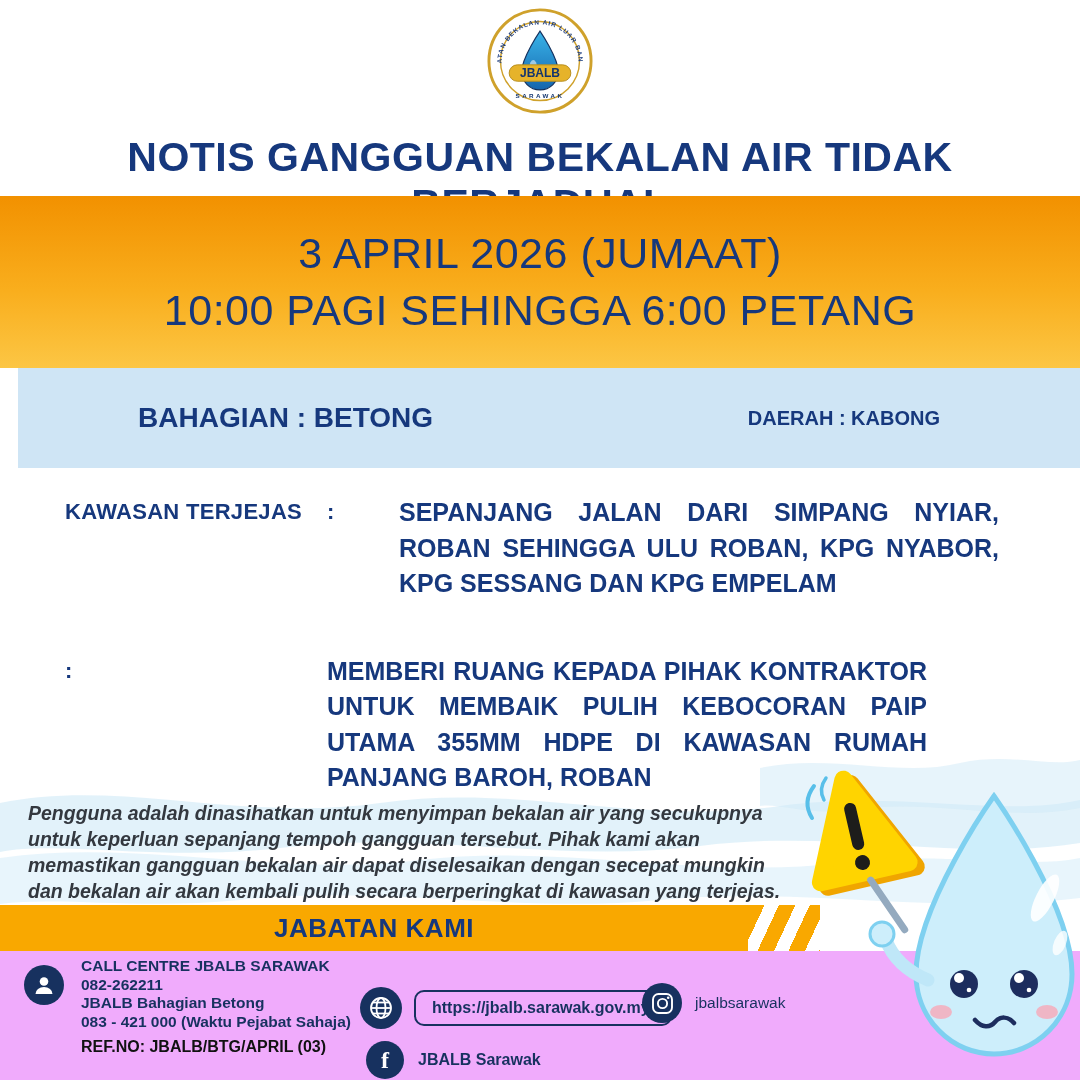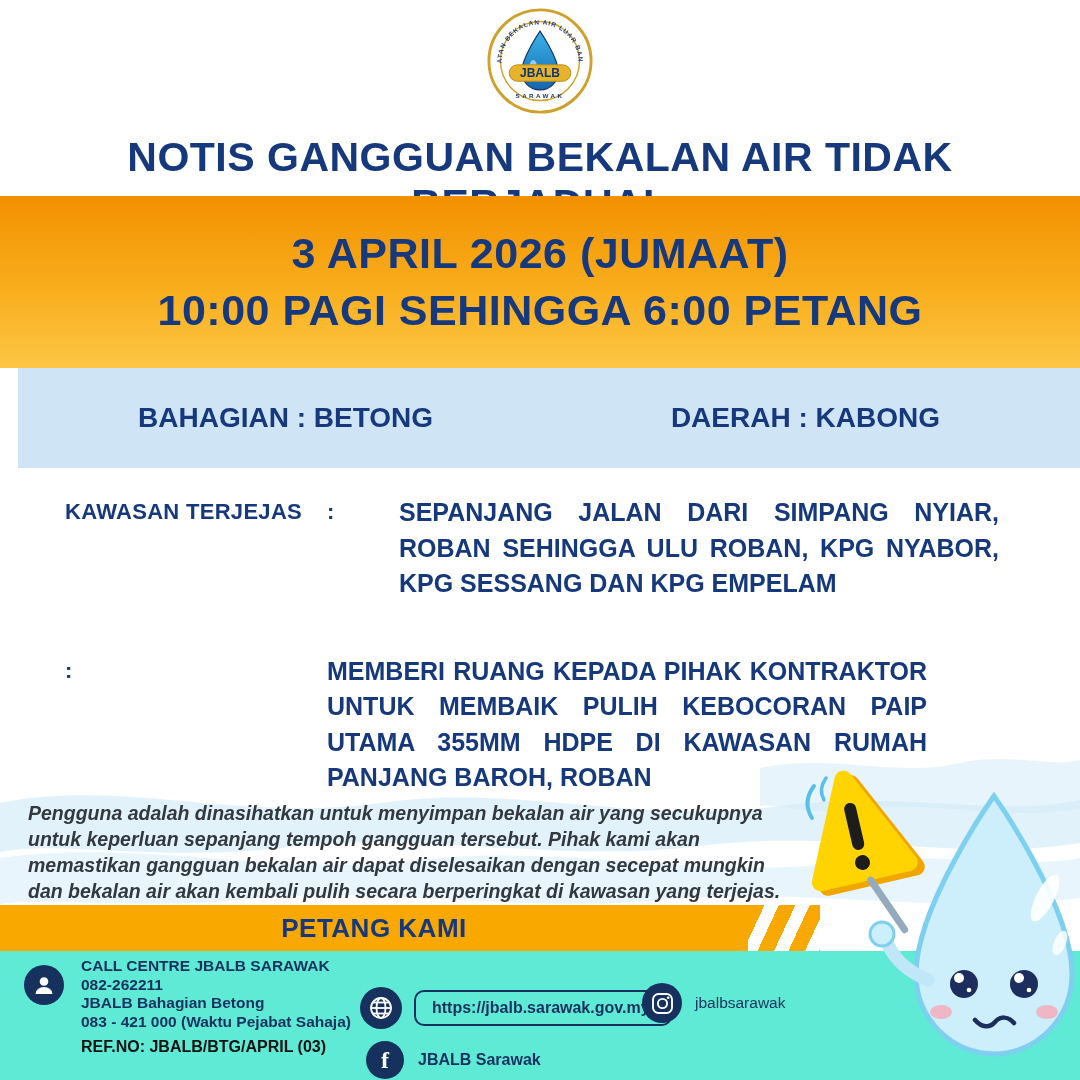--- a/index.html
+++ b/index.html
@@ -10,27 +10,27 @@
   .logo-wrap{position:absolute;top:8px;left:50%;transform:translateX(-50%);width:106px;height:106px;}
 
   
   .main-title{position:absolute;top:134px;left:0;width:100%;text-align:center;
               font-size:41px;font-weight:bold;color:#16387d;letter-spacing:.5px;}
 
   
   .banner{position:absolute;top:196px;left:0;width:1080px;height:172px;
           background:linear-gradient(180deg,#f29100 0%,#f9ae1d 55%,#fcc644 100%);
           display:flex;flex-direction:column;justify-content:center;align-items:center;gap:8px;}
-  .banner-line{font-size:43px;font-weight:bold;color:#16387d;letter-spacing:.5px;}
+  .banner-line{font-size:43px;font-weight:normal;color:#16387d;letter-spacing:.5px;}
 
   
   .region{position:absolute;top:368px;left:18px;width:1080px;height:100px;background:#cfe5f5;
           display:flex;align-items:center;}
   .region-bahagian{margin-left:120px;font-size:28px;font-weight:bold;color:#16387d;}
-  .region-daerah{margin-left:auto;margin-right:158px;font-size:28px;font-weight:bold;color:#16387d;}
+  .region-daerah{margin-left:auto;margin-right:158px;font-size:20px;font-weight:bold;color:#16387d;}
 
   
   .details{position:absolute;top:495px;left:65px;width:950px;display:flex;flex-direction:column;gap:52px;}
   .detail-row{display:grid;grid-template-columns:262px 72px 1fr;align-items:start;}
   .detail-label{font-size:22px;font-weight:bold;color:#16387d;padding-top:4px;letter-spacing:.3px;}
   .detail-colon{font-size:22px;font-weight:bold;color:#16387d;padding-top:4px;}
   .detail-value{font-size:25px;font-weight:bold;color:#16387d;line-height:1.42;
                 text-align:justify;width:600px;}
 
   
@@ -41,21 +41,21 @@
               font-size:19.5px;font-style:italic;font-weight:600;color:#33383f;line-height:1.34;}
 
   
   .contact-bar{position:absolute;top:905px;left:0;width:748px;height:46px;background:#f9a800;
                display:flex;align-items:center;justify-content:center;z-index:2;}
   .contact-bar-label{font-size:26px;font-weight:bold;color:#16387d;letter-spacing:.5px;}
   .contact-bar-stripes{position:absolute;top:905px;left:748px;width:72px;height:46px;z-index:2;
                background:repeating-linear-gradient(115deg,#f9a800 0 15px,#ffffff 15px 28px);}
 
   
-  .footer{position:absolute;top:951px;left:0;width:1080px;height:129px;background:#5eead4;z-index:2;}
+  .footer{position:absolute;top:951px;left:0;width:1080px;height:129px;background:#f0abfc;z-index:2;}
   .icon-circle{background:#17315f;border-radius:50%;display:flex;align-items:center;justify-content:center;flex:none;}
   .cc-block{position:absolute;left:24px;top:6px;display:flex;}
   .cc-icon{width:40px;height:40px;margin-top:8px;}
   .cc-lines{margin-left:17px;}
   .cc-line{font-size:15.5px;font-weight:bold;color:#17315f;line-height:18.5px;}
   .ref-line{font-size:16px;font-weight:bold;color:#111111;margin-top:6px;line-height:19px;}
   .web-block{position:absolute;left:360px;top:36px;display:flex;align-items:center;}
   .web-icon{width:42px;height:42px;}
   .url-box{margin-left:12px;border:2.5px solid #17315f;border-radius:10px;padding:7px 16px;
            font-size:16px;font-weight:bold;color:#17315f;}
@@ -123,21 +123,21 @@
 
   <svg class="waves" viewBox="0 0 1080 200" preserveAspectRatio="none">
     <path d="M0,55 C120,30 240,75 380,55 C520,35 640,78 780,58 C900,42 1000,70 1080,52 L1080,95 C960,115 840,80 700,98 C560,116 420,82 280,100 C160,114 60,92 0,104 Z" fill="#bfe2f5" opacity=".45"></path>
     <path d="M0,110 C140,90 280,130 420,112 C560,95 700,132 840,115 C950,102 1020,122 1080,110 L1080,150 C940,168 800,138 660,152 C520,166 380,136 240,152 C140,162 60,148 0,156 Z" fill="#d9eefa" opacity=".6"></path>
     <path d="M760,20 C830,5 900,30 960,15 C1010,4 1050,20 1080,12 L1080,60 C1010,75 930,50 850,62 C810,68 780,55 760,58 Z" fill="#cfe9f7" opacity=".5"></path>
   </svg>
 
   <div class="disclaimer">Pengguna adalah dinasihatkan untuk menyimpan bekalan air yang secukupnya untuk keperluan sepanjang tempoh gangguan tersebut. Pihak kami akan memastikan gangguan bekalan air dapat diselesaikan dengan secepat mungkin dan bekalan air akan kembali pulih secara berperingkat di kawasan yang terjejas. Segala kesulitan yang timbul akibat gangguan ini adalah sangat dikesali.</div>
 
   <div class="contact-bar">
-    <div class="contact-bar-label">PETANG KAMI</div>
+    <div class="contact-bar-label">JABATAN KAMI</div>
   </div>
   <div class="contact-bar-stripes"></div>
 
   <div class="footer">
 
     <div class="cc-block">
       <div class="icon-circle cc-icon">
         <svg width="24" height="24" viewBox="0 0 24 24">
           <circle cx="12" cy="8.5" r="4.3" fill="#ffffff"></circle>
           <path d="M3.5,21 a8.5,7 0 0 1 17,0 Z" fill="#ffffff"></path>

